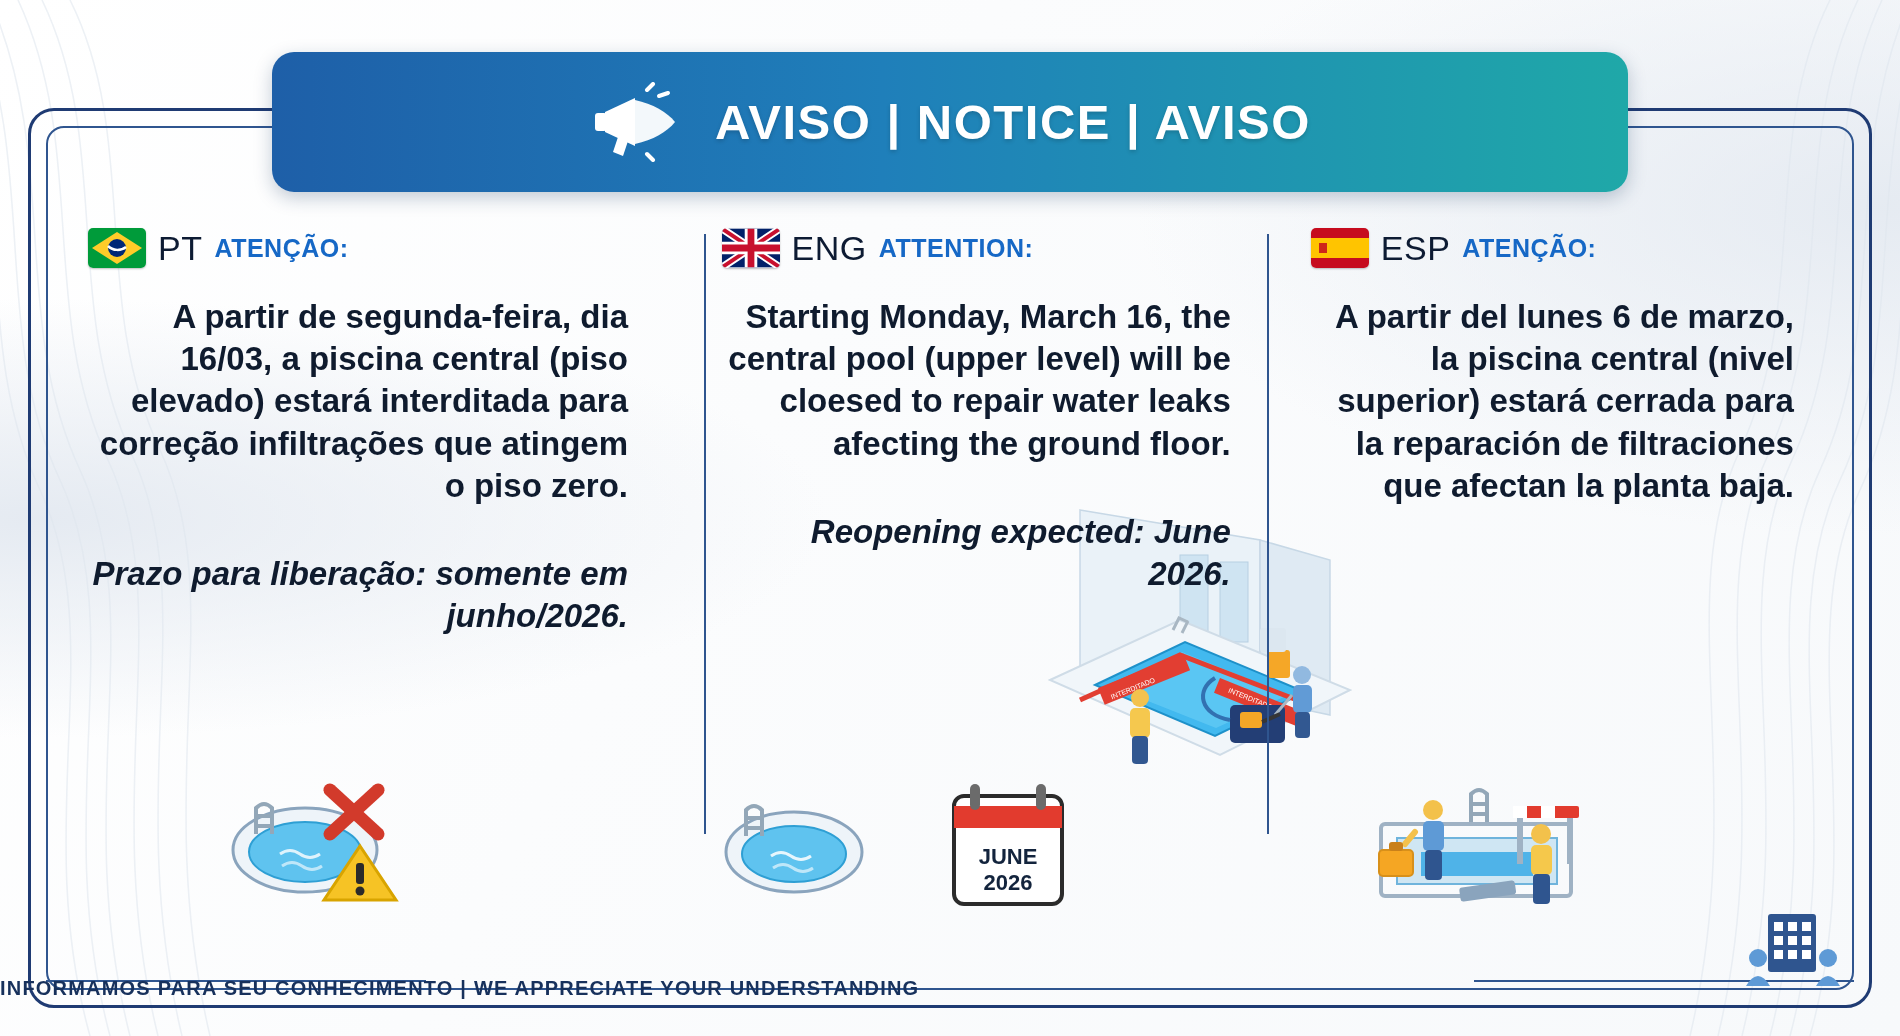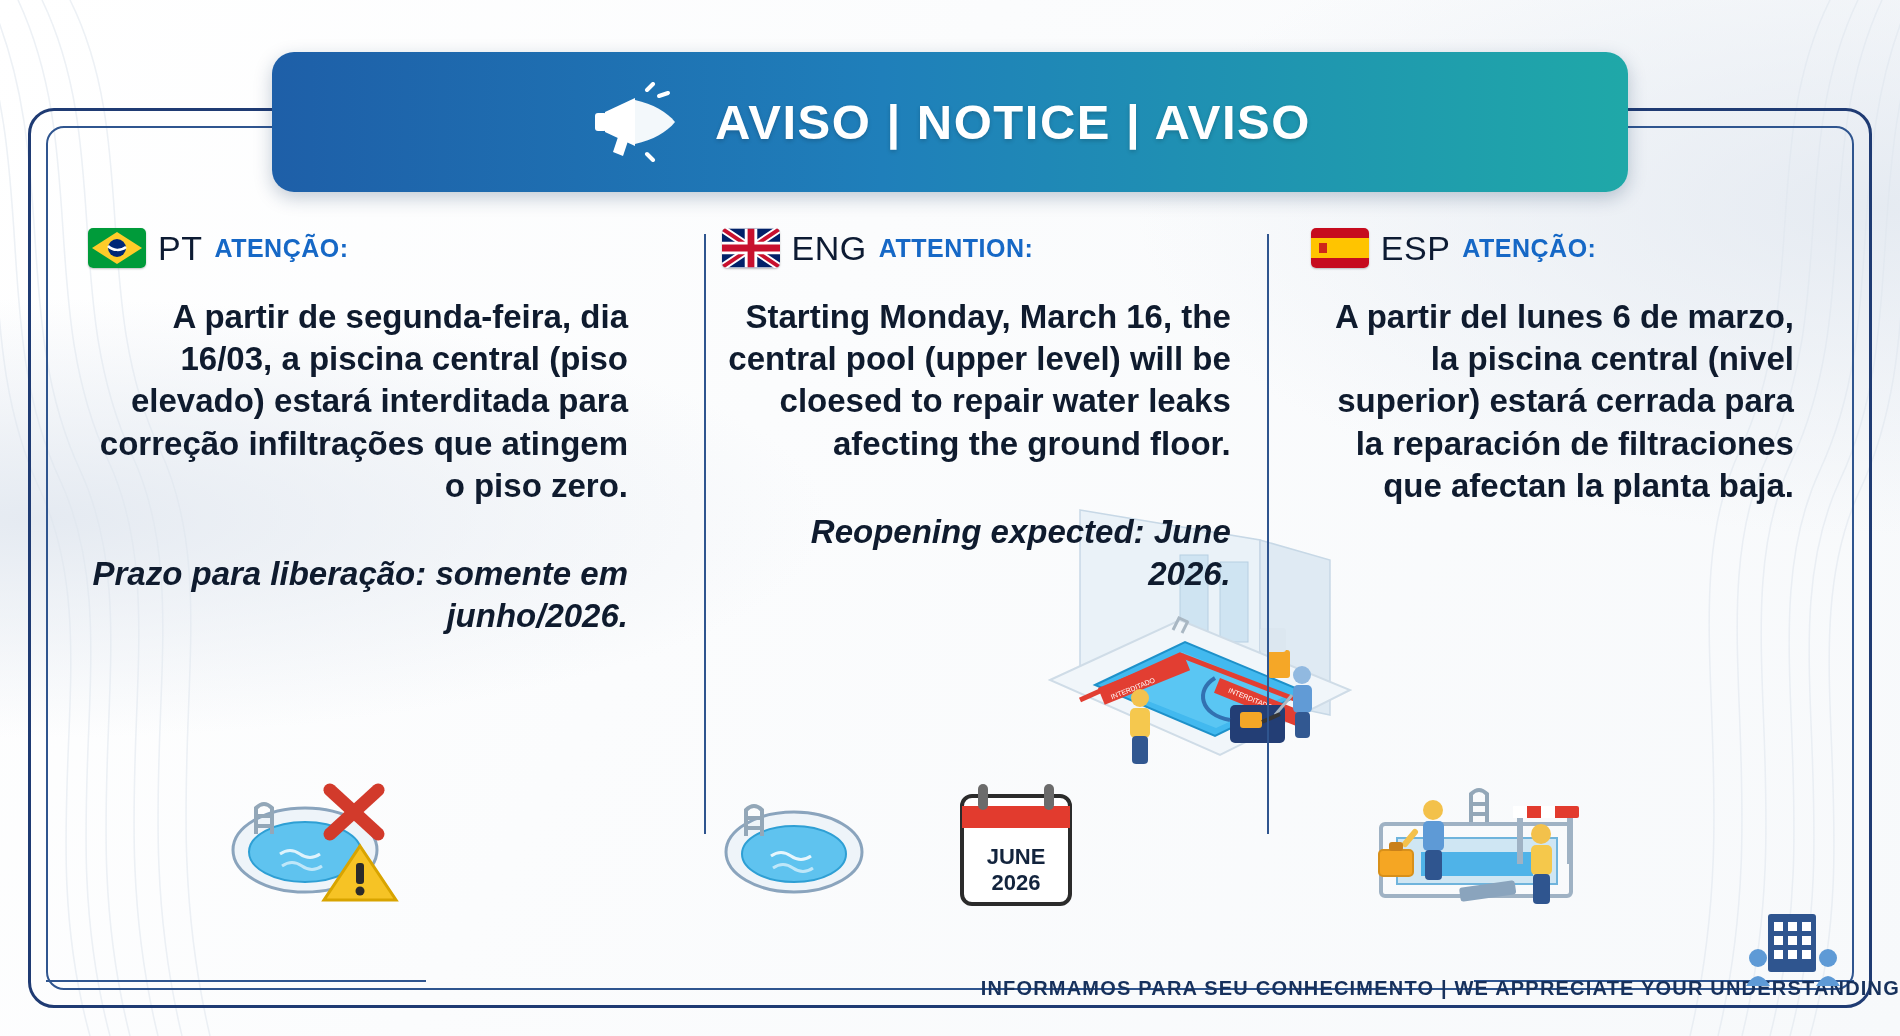--- a/index.html
+++ b/index.html
@@ -94,21 +94,21 @@
     font-weight: bold;
     color: #0f1b2e;
     max-width: 540px;
     text-align: right;
   }
   .body-text.p2 { margin-top: 46px; font-style: italic; }
 
   .footer {
     position: absolute;
     left: 0; right: 0; bottom: 36px;
-    text-align: right;
+    text-align: left;
     font-size: 20px;
     font-weight: bold;
     letter-spacing: 1.2px;
     color: #17315c;
   }
   .footer-line {
     position: absolute; bottom: 54px; height: 2px; background: #2f558f;
   }
   .footer-line.l { left: 46px; width: 380px; }
   .footer-line.r { right: 46px; width: 380px; }
@@ -277,21 +277,21 @@
         <ellipse cx="78" cy="78" rx="68" ry="40" fill="#eef4f9" stroke="#8aa4bd" stroke-width="3"></ellipse>
         <ellipse cx="78" cy="80" rx="52" ry="28" fill="#5fc3ef" stroke="#2e9fd4" stroke-width="2"></ellipse>
         <path d="M55 82 q10 -7 20 0 q10 7 20 0" stroke="#ffffff" stroke-width="3" fill="none" opacity="0.85"></path>
         <path d="M57 94 q10 -7 20 0 q10 7 20 0" stroke="#ffffff" stroke-width="3" fill="none" opacity="0.6"></path>
         <g stroke="#93a7b8" stroke-width="4" fill="none">
           <path d="M30 62 L30 36 q8 -8 16 0 L46 62"></path>
           <path d="M30 44 L46 44"></path>
           <path d="M30 54 L46 54"></path>
         </g>
       </svg>
-      <div style="position:absolute; left:252px; bottom:6px; width:120px; height:128px;">
+      <div style="position:absolute; left:244px; bottom:6px; width:120px; height:128px;">
         <svg width="120" height="128" viewBox="0 0 120 128">
           <rect x="6" y="14" width="108" height="108" rx="10" fill="#ffffff" stroke="#2b2b2b" stroke-width="4"></rect>
           <path d="M6 24 h108 v22 H6 z" fill="#e23b2e"></path>
           <rect x="22" y="2" width="10" height="26" rx="5" fill="#6b6b6b"></rect>
           <rect x="88" y="2" width="10" height="26" rx="5" fill="#6b6b6b"></rect>
           <text x="60" y="82" text-anchor="middle" font-family="Liberation Sans, sans-serif" font-size="22" font-weight="bold" fill="#13243d">JUNE</text>
           <text x="60" y="108" text-anchor="middle" font-family="Liberation Sans, sans-serif" font-size="22" font-weight="bold" fill="#13243d">2026</text>
         </svg>
       </div>
     </div>

